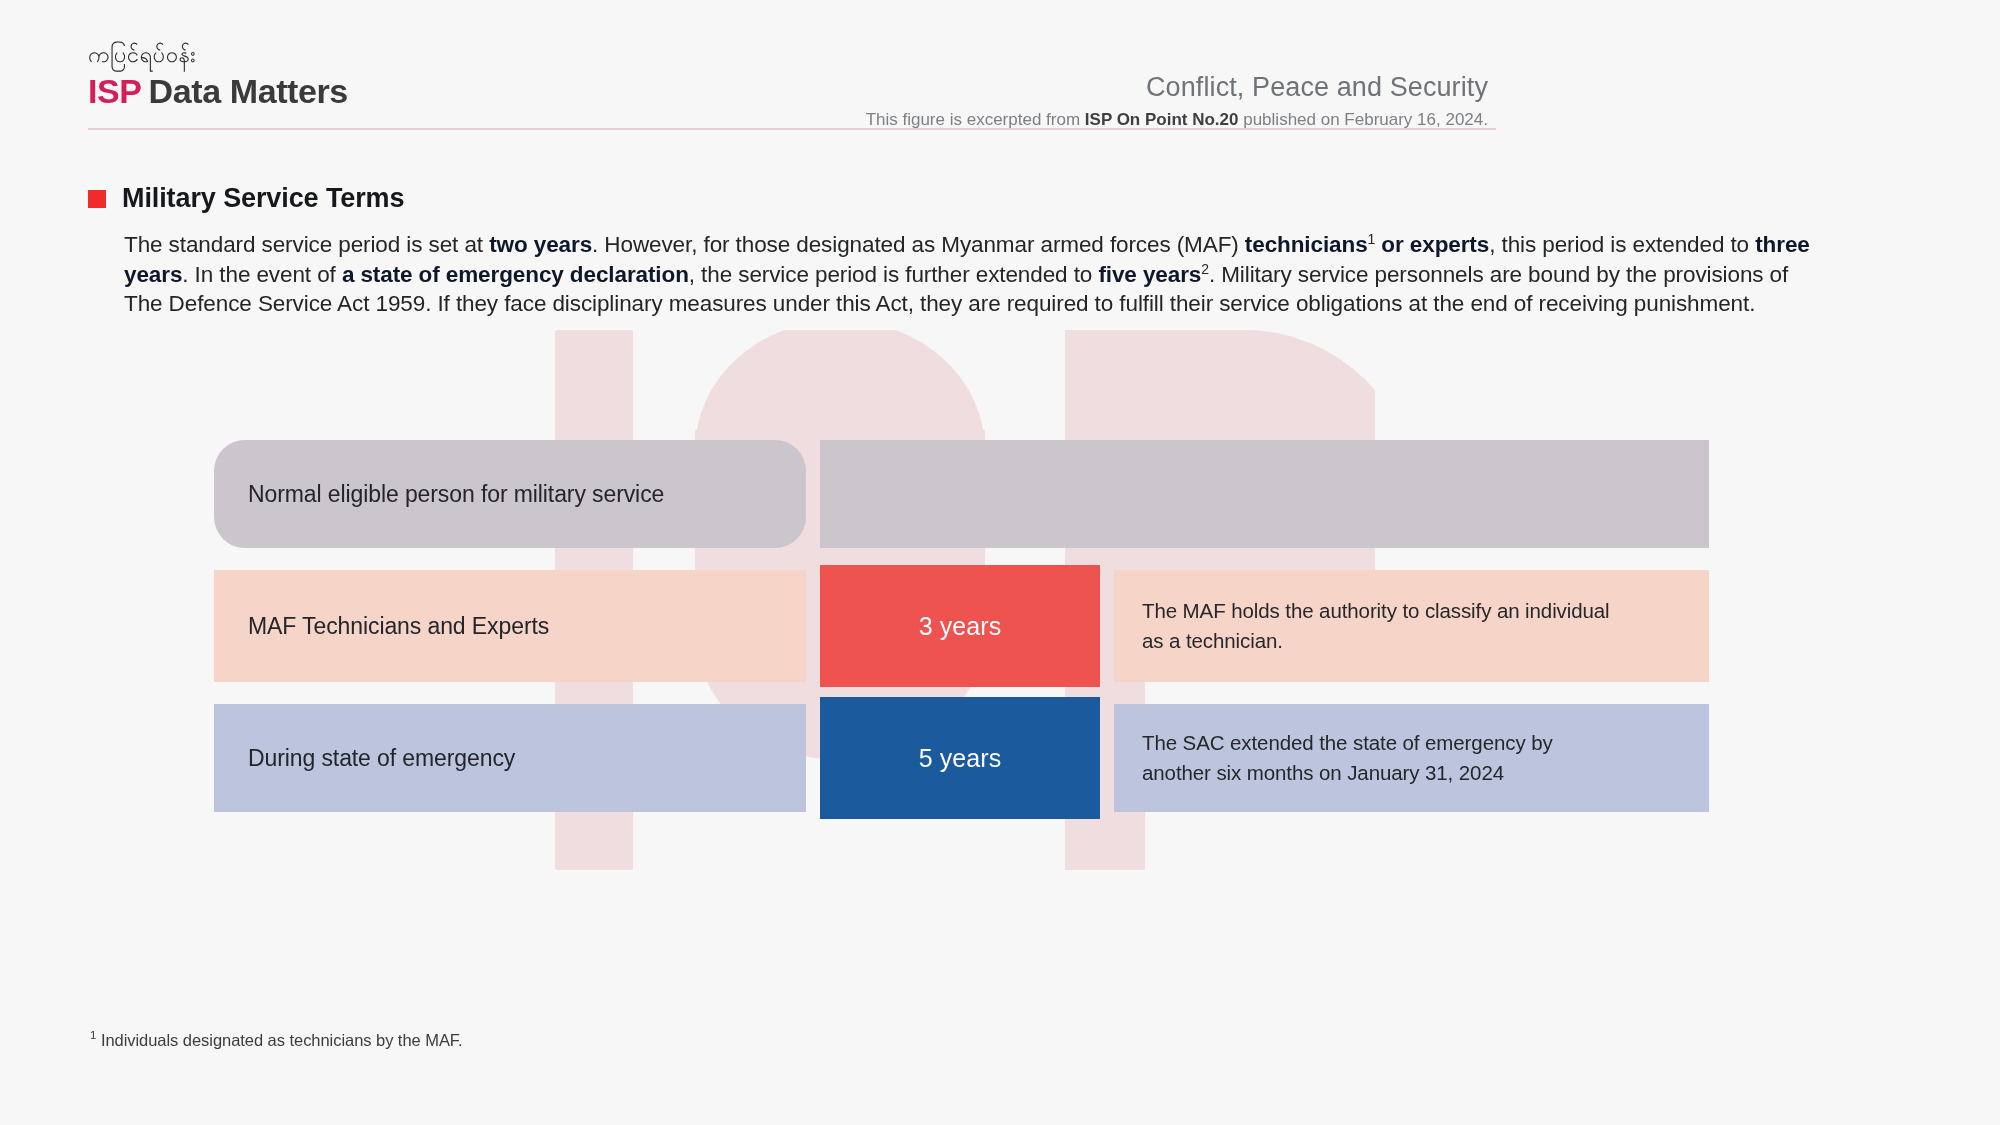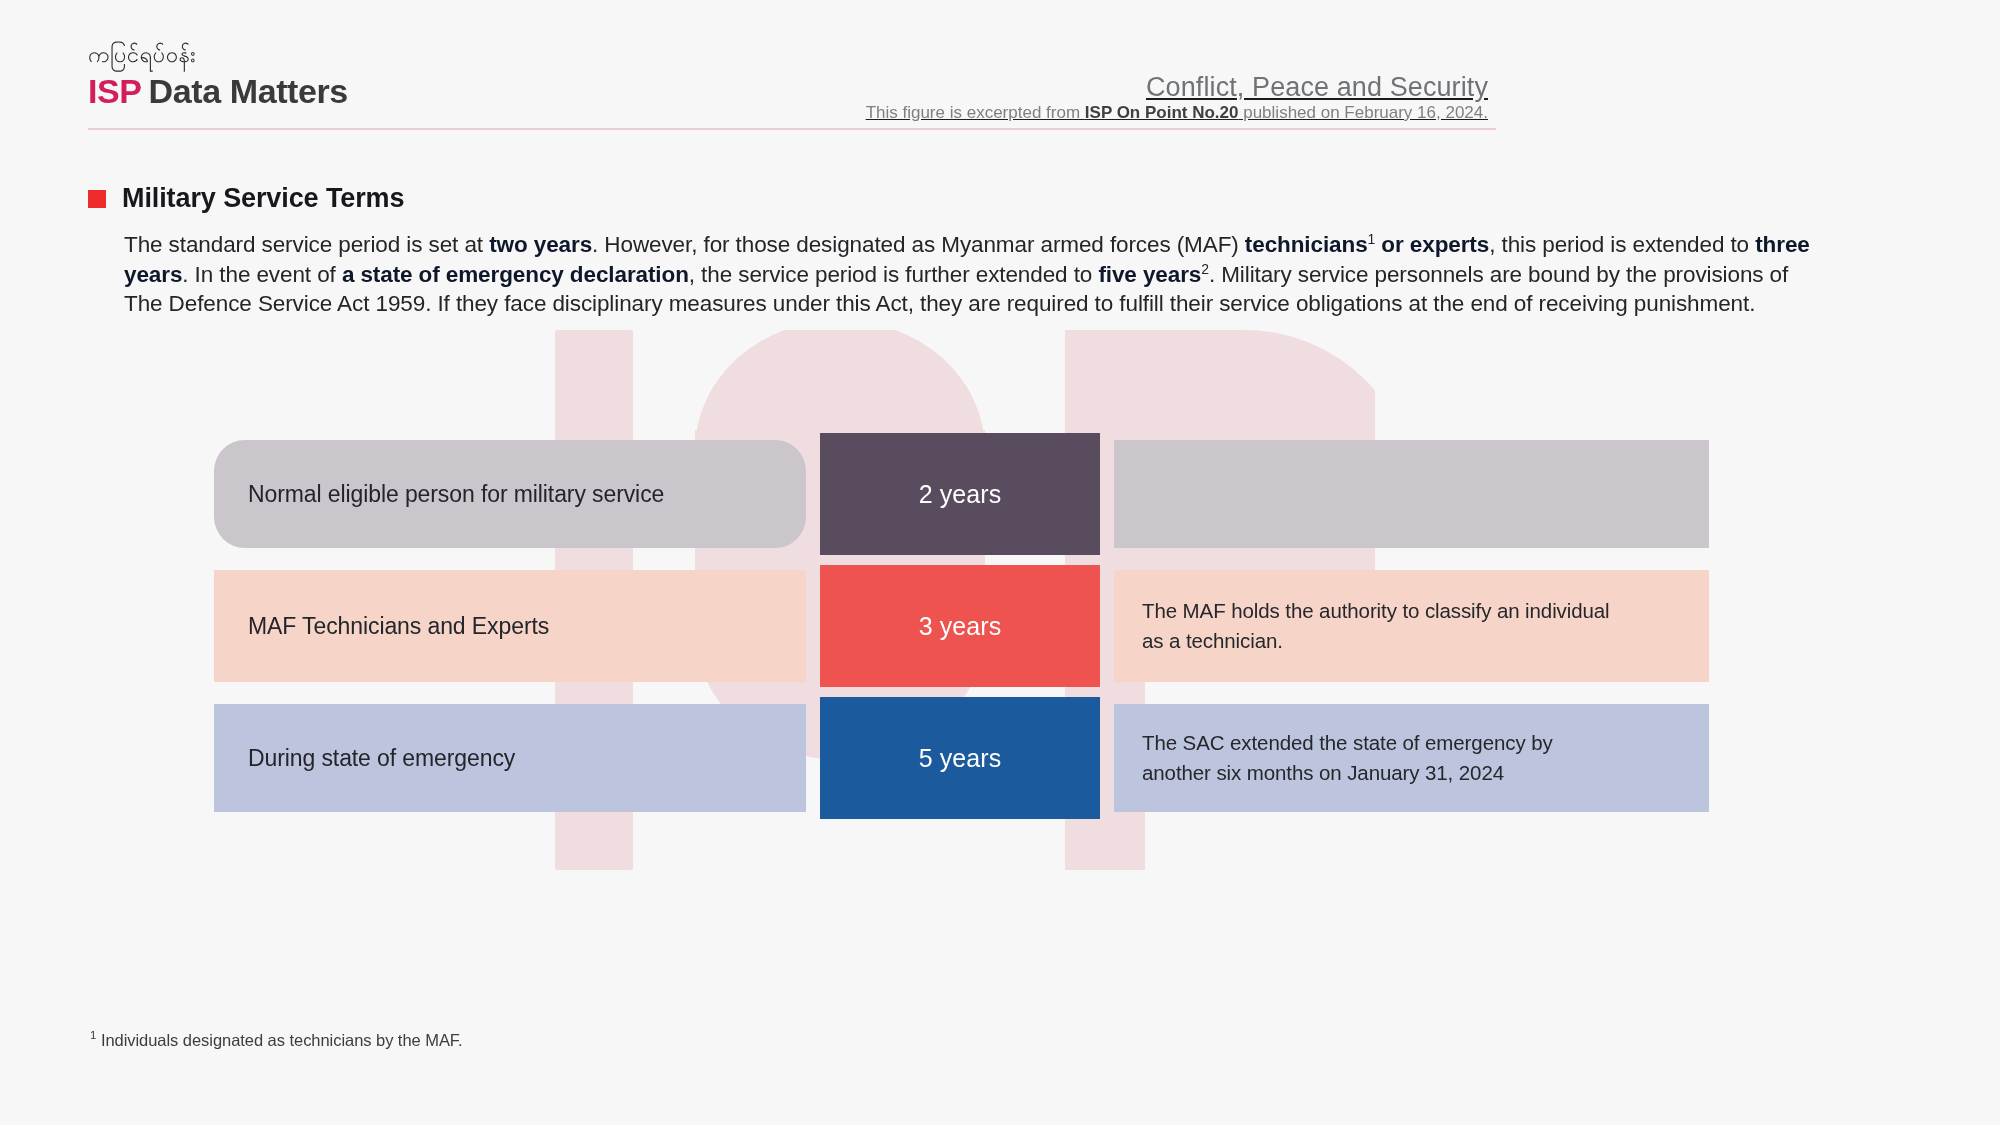--- a/index.html
+++ b/index.html
@@ -52,30 +52,30 @@
     letter-spacing: -0.4px;
   }
   .brand-isp { color: #d41e5a; }
   .brand-rest { color: #3a3a3a; margin-left: 7px; }
 
   .header-right {
     position: absolute;
     right: 96px;
     top: 72px;
     text-align: right;
-    text-decoration: underline;
   }
   .header-topic {
     font-size: 27px;
     color: #6f7277;
     letter-spacing: 0.1px;
     line-height: 1.15;
     white-space: nowrap;
   }
   .header-source {
+    margin-top: 7px;
     font-size: 17px;
     color: #7c7f84;
     white-space: nowrap;
   }
   .header-source b { color: #3d3f43; font-weight: 700; }
 
   .header-rule {
     position: absolute;
     left: 88px;
     right: 88px;
@@ -248,21 +248,20 @@
     <span class="title-bullet" style="background: rgb(238, 44, 44);"></span>
     <span class="section-title">Military Service Terms</span>
   </div>
 
   <div class="body-copy"><span>The standard service period is set at </span><b>two years</b><span>. However, for those designated as Myanmar armed forces (MAF) </span><b>technicians</b><sup>1</sup><b> or experts</b><span>, this period is extended to </span><b>three years</b><span>. In the event of </span><b>a state of emergency declaration</b><span>, the service period is further extended to </span><b>five years</b><sup>2</sup><span>. Military service personnels are bound by the provisions of The Defence Service Act 1959. If they face disciplinary measures under this Act, they are required to fulfill their service obligations at the end of receiving punishment.</span></div>
 
   <div class="matrix">
 
     <div class="matrix-row row-1">
       <div class="cell-label" style="background: rgb(203, 197, 204); border-radius: 31px;">Normal eligible person for military service</div>
-      <div class="cell-term" style="background: rgb(88, 76, 94); color: rgb(255, 255, 255);">2 years</div>
       <div class="cell-note" style="background: rgb(203, 197, 204);"></div>
     </div>
 
     <div class="matrix-row row-2">
       <div class="cell-label" style="background: rgb(247, 212, 200);">MAF Technicians and Experts</div>
       <div class="cell-term" style="background: rgb(239, 83, 80); color: rgb(255, 255, 255);">3 years</div>
       <div class="cell-note" style="background: rgb(247, 212, 200);">
         <div>
           <div>The MAF holds the authority to classify an individual</div>
           <div>as a technician.</div>

